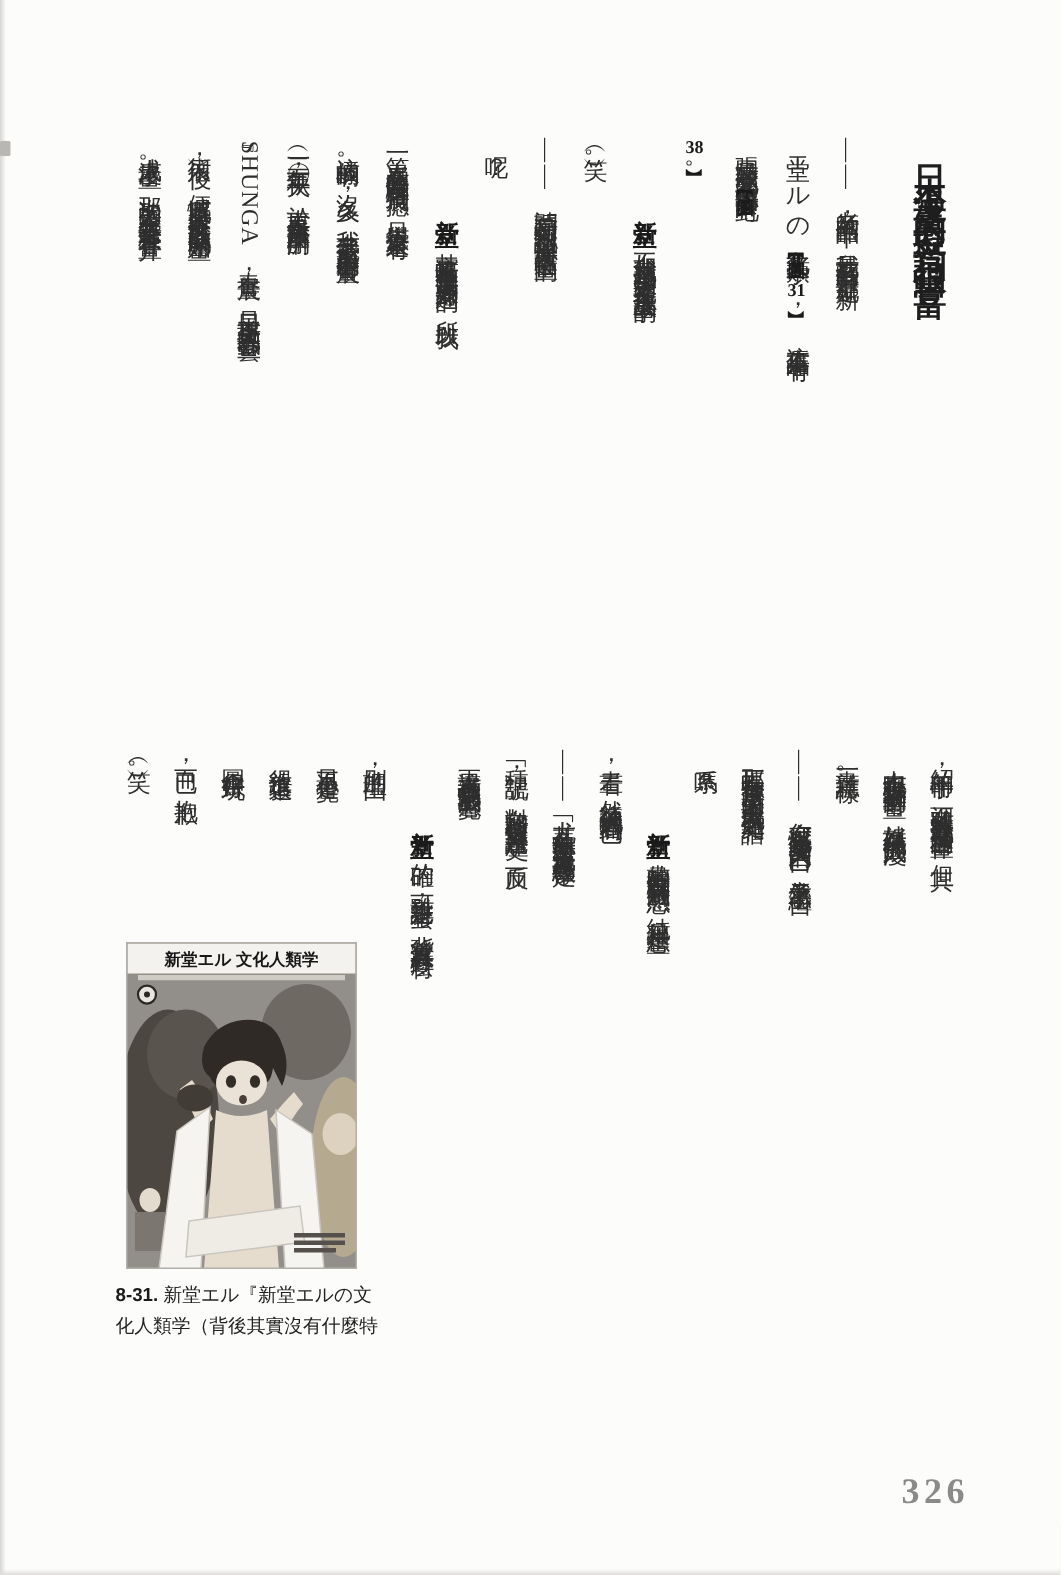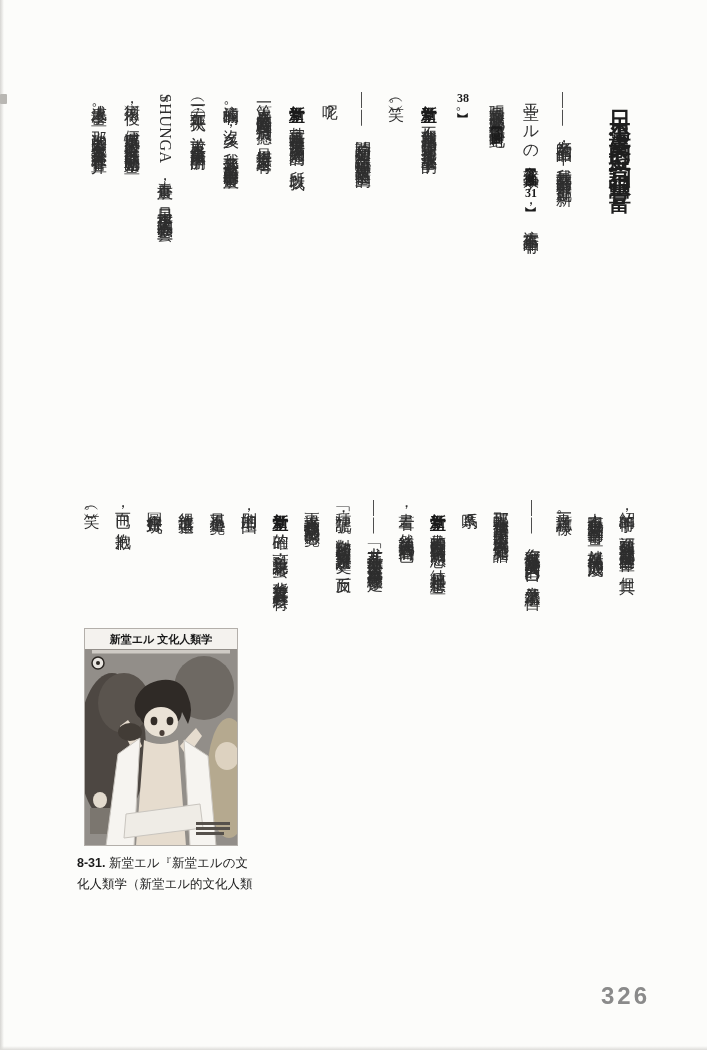--- a/index.html
+++ b/index.html
@@ -13,36 +13,36 @@
   .vblock{position:absolute;writing-mode:vertical-rl;text-orientation:mixed;color:#2e2e2e;}
   #top-block{top:92px;right:64px;height:406px;}
   #bottom-block{top:500px;right:64px;height:414px;}
 
   #heading{font-family:"Liberation Sans","DejaVu Sans",sans-serif;font-weight:bold;
     font-size:22px;letter-spacing:8px;line-height:46px;margin-left:16px;color:#1e1e1e;}
 
   .col{font-size:16px;line-height:33px;letter-spacing:1.8px;}
   #bottom-block .col{line-height:31.5px;letter-spacing:1.6px;}
 
-  .b{font-weight:bold;color:#1b1b1b;}
+  .b{font-weight:bold;color:#1b1b1b;margin-top:42px;}
   .spk{font-family:"Liberation Sans","DejaVu Sans",sans-serif;}
   .fr{font-size:12px;font-weight:bold;letter-spacing:1px;color:#1b1b1b;}
   .up{text-orientation:upright;}
   .tcy{text-combine-upright:all;}
   .lat{letter-spacing:0.5px;}
 
   #figure{position:absolute;left:84px;top:628px;width:154px;height:218px;}
   #figure svg{display:block;}
 
   #caption{position:absolute;left:77px;top:853px;width:180px;
     font-family:"Liberation Sans","DejaVu Sans",sans-serif;
     font-size:12.5px;line-height:21px;color:#222;}
 
   #page-num{position:absolute;left:601px;top:982px;
-    font-family:Liberation Sans, sans-serif;
+    font-family:Liberation Serif, serif;
     font-weight:bold;font-size:24px;letter-spacing:3px;color:#8a8a8a;}
 
   .speck{position:absolute;left:0;top:94px;width:7px;height:10px;background:#b9b7b3;border-radius:1px;}
 </style>
 </head>
 <body>
 
 <div class="page">
   <div class="speck"></div>
 
@@ -122,17 +122,17 @@
       <text x="77" y="15" text-anchor="middle" font-family="Liberation Sans, DejaVu Sans, sans-serif" font-size="11" font-weight="bold" fill="#181818">新堂エル 文化人類学</text>
       <rect x="8" y="22" width="138" height="3.5" fill="#cfcbc5"></rect>
       <circle cx="14" cy="35" r="6" fill="#e8e5e0" stroke="#2b2723" stroke-width="1.5"></circle>
       <circle cx="14" cy="35" r="2" fill="#2b2723"></circle>
       <rect x="0.5" y="0.5" width="153" height="217" fill="none" stroke="#b3afaa" stroke-width="1"></rect>
     </svg>
   </div>
 
   <div id="caption">
       <div><span class="b">8-31. </span><span>新堂エル『新堂エルの文</span></div>
-      <div><span>化人類学（新堂エル的文化人類</span></div>
+      <div><span>化人類学（背後其實沒有什麼特</span></div>
     </div>
 
   <div id="page-num">326</div>
 </div>
 
 </body></html>

